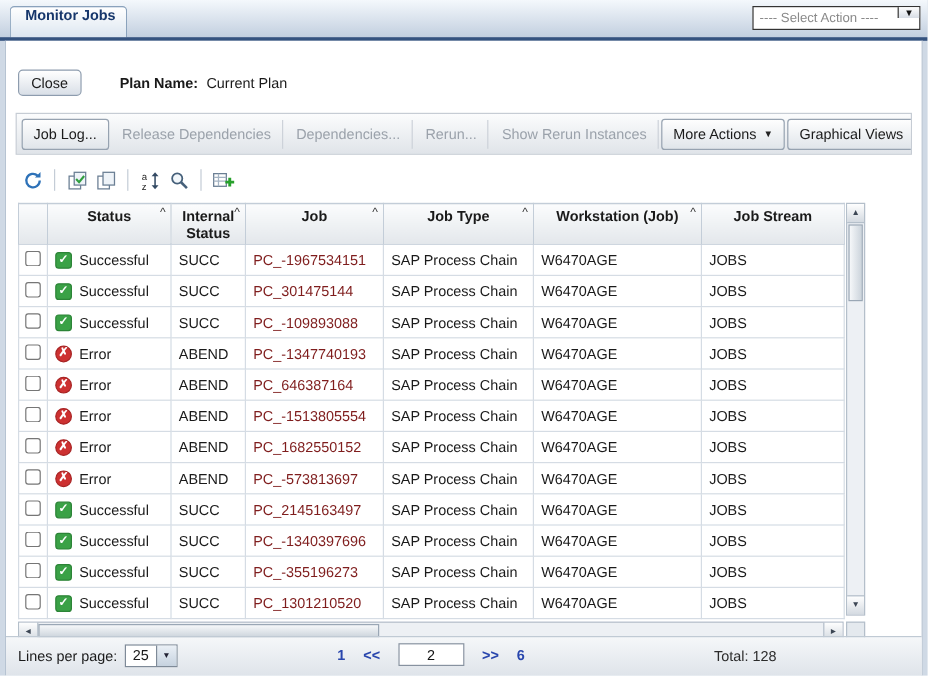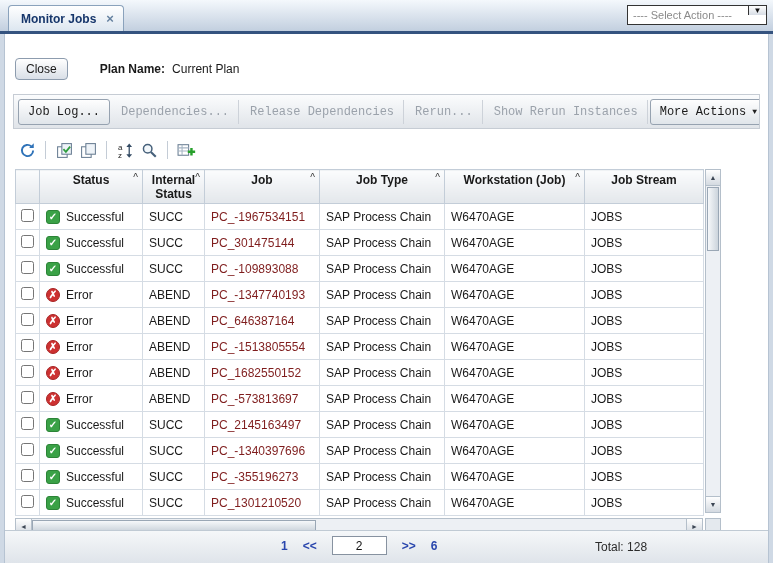--- a/index.html
+++ b/index.html
@@ -7,24 +7,24 @@
     width:773px;height:563px;overflow:hidden;
     font-family:"Liberation Sans",sans-serif;font-size:12px;color:#1a1a1a;
     background:#cfd9e5;
   }
   .screen{position:relative;width:773px;height:563px;}
 
   
   .tabbar{position:absolute;top:0;left:0;right:0;height:31px;
     background:linear-gradient(#f4f8fc,#c2cfdf);
     border-bottom:3px solid #35537f;display:flex;align-items:flex-end;}
-  .tab{display:flex;align-items:center;gap:10px;margin-left:8px;height:25px;
+  .tab{display:flex;align-items:center;gap:22px;margin-left:8px;height:25px;
     padding:0 9px 0 12px;background:linear-gradient(#ffffff,#dce6f0);
     border:1px solid #8aa2bc;border-bottom:none;border-radius:4px 4px 0 0;
-    color:#16366b;font-weight:bold;cursor:pointer;}
+    color:#16366b;font-weight:bold;cursor:pointer;flex-direction:column;}
   .tab-close{color:#64809f;font-weight:bold;cursor:pointer;font-size:13px;line-height:1;}
   .select-action{position:absolute;right:6px;top:5px;width:140px;height:20px;background:#fff;
     border:1px solid #333;display:flex;align-items:flex-start;cursor:pointer;box-sizing:border-box;}
   .sa-label{flex:1;color:#8a8a8a;font-size:11px;line-height:18px;padding-left:5px;
     white-space:nowrap;overflow:hidden;}
   .sa-arrow{width:17px;border-left:1px solid #333;background:linear-gradient(#fdfdfd,#d7dde5);
     display:flex;align-items:center;justify-content:center;font-size:8px;color:#111;}
 
   
   .panel{position:absolute;top:34px;left:4px;right:4px;bottom:0;background:#fff;
@@ -34,21 +34,21 @@
   .close-btn{font-family:inherit;font-size:12px;color:#1a1a1a;padding:3px 10px;
     background:linear-gradient(#ffffff,#d9dfe7);border:1px solid #8d9cae;border-radius:4px;cursor:pointer;}
   .plan-label{font-weight:bold;margin-left:32px;}
   .plan-value{margin-left:7px;}
 
   
   .action-toolbar{margin:14px 8px 0 8px;height:33px;border:1px solid #c6ccd4;
     background:linear-gradient(#fbfcfd,#e0e4e9);display:flex;align-items:center;padding:0 3px;overflow:hidden;}
   .tbtn{display:flex;align-items:center;gap:6px;height:24px;padding:0 9px;margin:0 1px;
     border:1px solid #96a2b0;border-radius:3px;background:linear-gradient(#fefefe,#e0e5ea);
-    white-space:nowrap;cursor:pointer;color:#1a1a1a;font-family:Liberation Mono, monospace;}
+    white-space:nowrap;cursor:pointer;color:#1a1a1a;}
   .tbtn.disabled{border:none;border-right:1px solid #cdd2d9;border-radius:0;background:none;
     color:#9ba2ab;cursor:default;}
   .tbtn .menu-caret{font-size:8px;color:#222;}
 
   
   .icon-toolbar{margin:7px 0 0 10px;height:28px;display:flex;align-items:center;}
   .tool-icon{width:24px;height:24px;display:flex;align-items:center;justify-content:center;cursor:pointer;}
   .icon-sep{width:1px;height:18px;background:#c4ccd6;margin:0 6px;}
 
   
@@ -130,24 +130,24 @@
       <button class="close-btn">Close</button>
       <span class="plan-label">Plan Name:</span>
       <span class="plan-value">Current Plan</span>
     </div>
 
     <div class="action-toolbar">
         <div class="tbtn">
           <span>Job Log...</span>
         </div>
         <div class="tbtn disabled">
+          <span>Release Dependencies</span>
+        </div>
+        <div class="tbtn disabled">
           <span>Dependencies...</span>
-        </div>
-        <div class="tbtn disabled">
-          <span>Release Dependencies</span>
         </div>
         <div class="tbtn disabled">
           <span>Rerun...</span>
         </div>
         <div class="tbtn disabled">
           <span>Show Rerun Instances</span>
         </div>
         <div class="tbtn">
           <span>More Actions</span>
           <span class="menu-caret">▼</span>
@@ -408,20 +408,27 @@
     <div class="hscroll-row">
       <div class="hscrollbar">
         <div class="hs-btn left">◄</div>
         <div class="hs-thumb"></div>
         <div class="hs-btn right">►</div>
       </div>
       <div class="scroll-corner"></div>
     </div>
 
     <div class="footer">
+      <div class="lpp">
+        <span>Lines per page:</span>
+        <span class="lpp-select">
+          <span class="lpp-value">25</span>
+          <span class="lpp-arrow">▼</span>
+        </span>
+      </div>
       <div class="pagination">
         <span class="page-link">1</span>
         <span class="page-link">&lt;&lt;</span>
         <span class="page-box">2</span>
         <span class="page-link">&gt;&gt;</span>
         <span class="page-link">6</span>
       </div>
       <div class="total-info">
         <span>Total:</span>
         <span>128</span>

